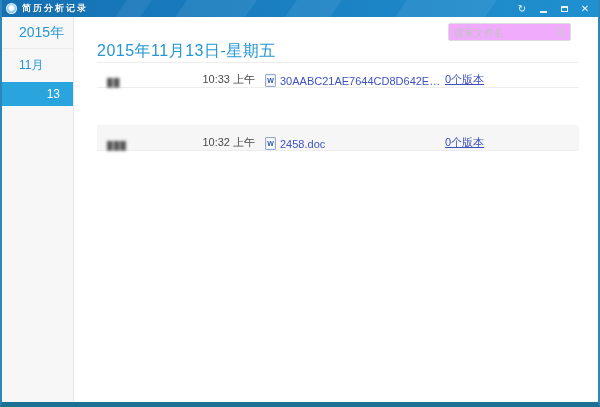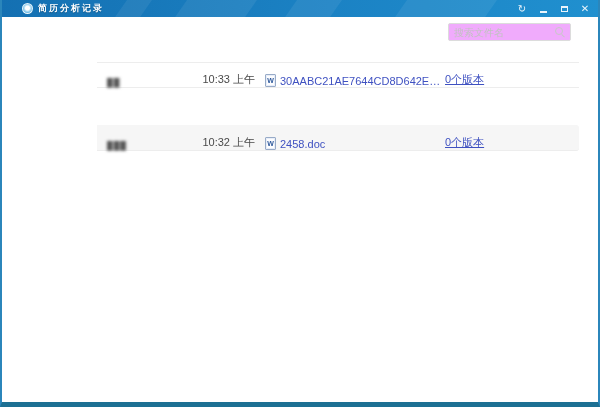--- a/index.html
+++ b/index.html
@@ -8,21 +8,21 @@
 
   .window {
     position:relative; width:600px; height:407px; background:#fff; overflow:hidden;
     border-left:2px solid #2b86bb; border-right:2px solid #2b86bb; border-bottom:5px solid #1c7093;
   }
 
   
   .titlebar {
     position:absolute; top:0; left:-2px; right:-2px; height:17px;
     background:linear-gradient(90deg,#1470b2 0%,#1b82c4 55%,#2090cf 100%);
-    display:flex; align-items:center; overflow:hidden; z-index:5;padding-left:16px;
+    display:flex; align-items:center; overflow:hidden; z-index:5;
   }
   .titlebar .stripe { position:absolute; top:-5px; height:30px; background:rgba(255,255,255,0.07); transform:skewX(-35deg); pointer-events:none; }
   .s1{ left:180px; width:70px; } .s2{ left:290px; width:45px; } .s3{ left:400px; width:90px; } .s4{ left:120px; width:25px; }
   .app-icon { width:11px; height:11px; border-radius:50%; background:radial-gradient(circle at 50% 45%, #ffffff 0 2px, #bfe2f5 3px, #5ab4e4 5px, #ffffff 6px); margin:0 5px 0 6px; flex:0 0 auto; border:1px solid rgba(255,255,255,0.8); }
   .win-title { color:#fff; font-size:9px; font-weight:bold; letter-spacing:2px; text-shadow:0 1px 1px rgba(0,0,0,0.25); }
   .win-controls { margin-left:auto; display:flex; align-items:center; gap:11px; padding-right:10px; }
   .ctrl { color:#eaf4fb; font-size:10px; line-height:10px; cursor:pointer; display:flex; align-items:center; justify-content:center; width:10px; height:12px; }
   .ctrl-min i { display:block; width:7px; height:2px; background:#eaf4fb; margin-top:6px; }
   .ctrl-max i { display:block; width:7px; height:6px; border:1px solid #eaf4fb; border-top-width:2px; }
 
@@ -75,26 +75,32 @@
       <span class="ctrl ctrl-min">
           <i></i>
         </span>
       <span class="ctrl ctrl-max">
           <i></i>
         </span>
       <span class="ctrl">✕</span>
     </div>
   </div>
 
+  <div class="sidebar">
+    <div class="side-year">2015年</div>
+    <div class="side-month">11月</div>
+    <div class="side-day">13</div>
+  </div>
 
   <div class="search-box">
     <input type="text" placeholder="搜索文件名" style="">
     <span class="mag"></span>
   </div>
 
+  <div class="date-header">2015年11月13日-星期五</div>
 
   <div class="file-table">
 
     <div class="file-row first">
       <span class="cell-name">██</span>
       <span class="cell-time">10:33 上午</span>
       <span class="cell-file">
         <span class="doc-icon">W</span>
         <a class="file-link">30AABC21AE7644CD8D642E62331...</a>
       </span>

